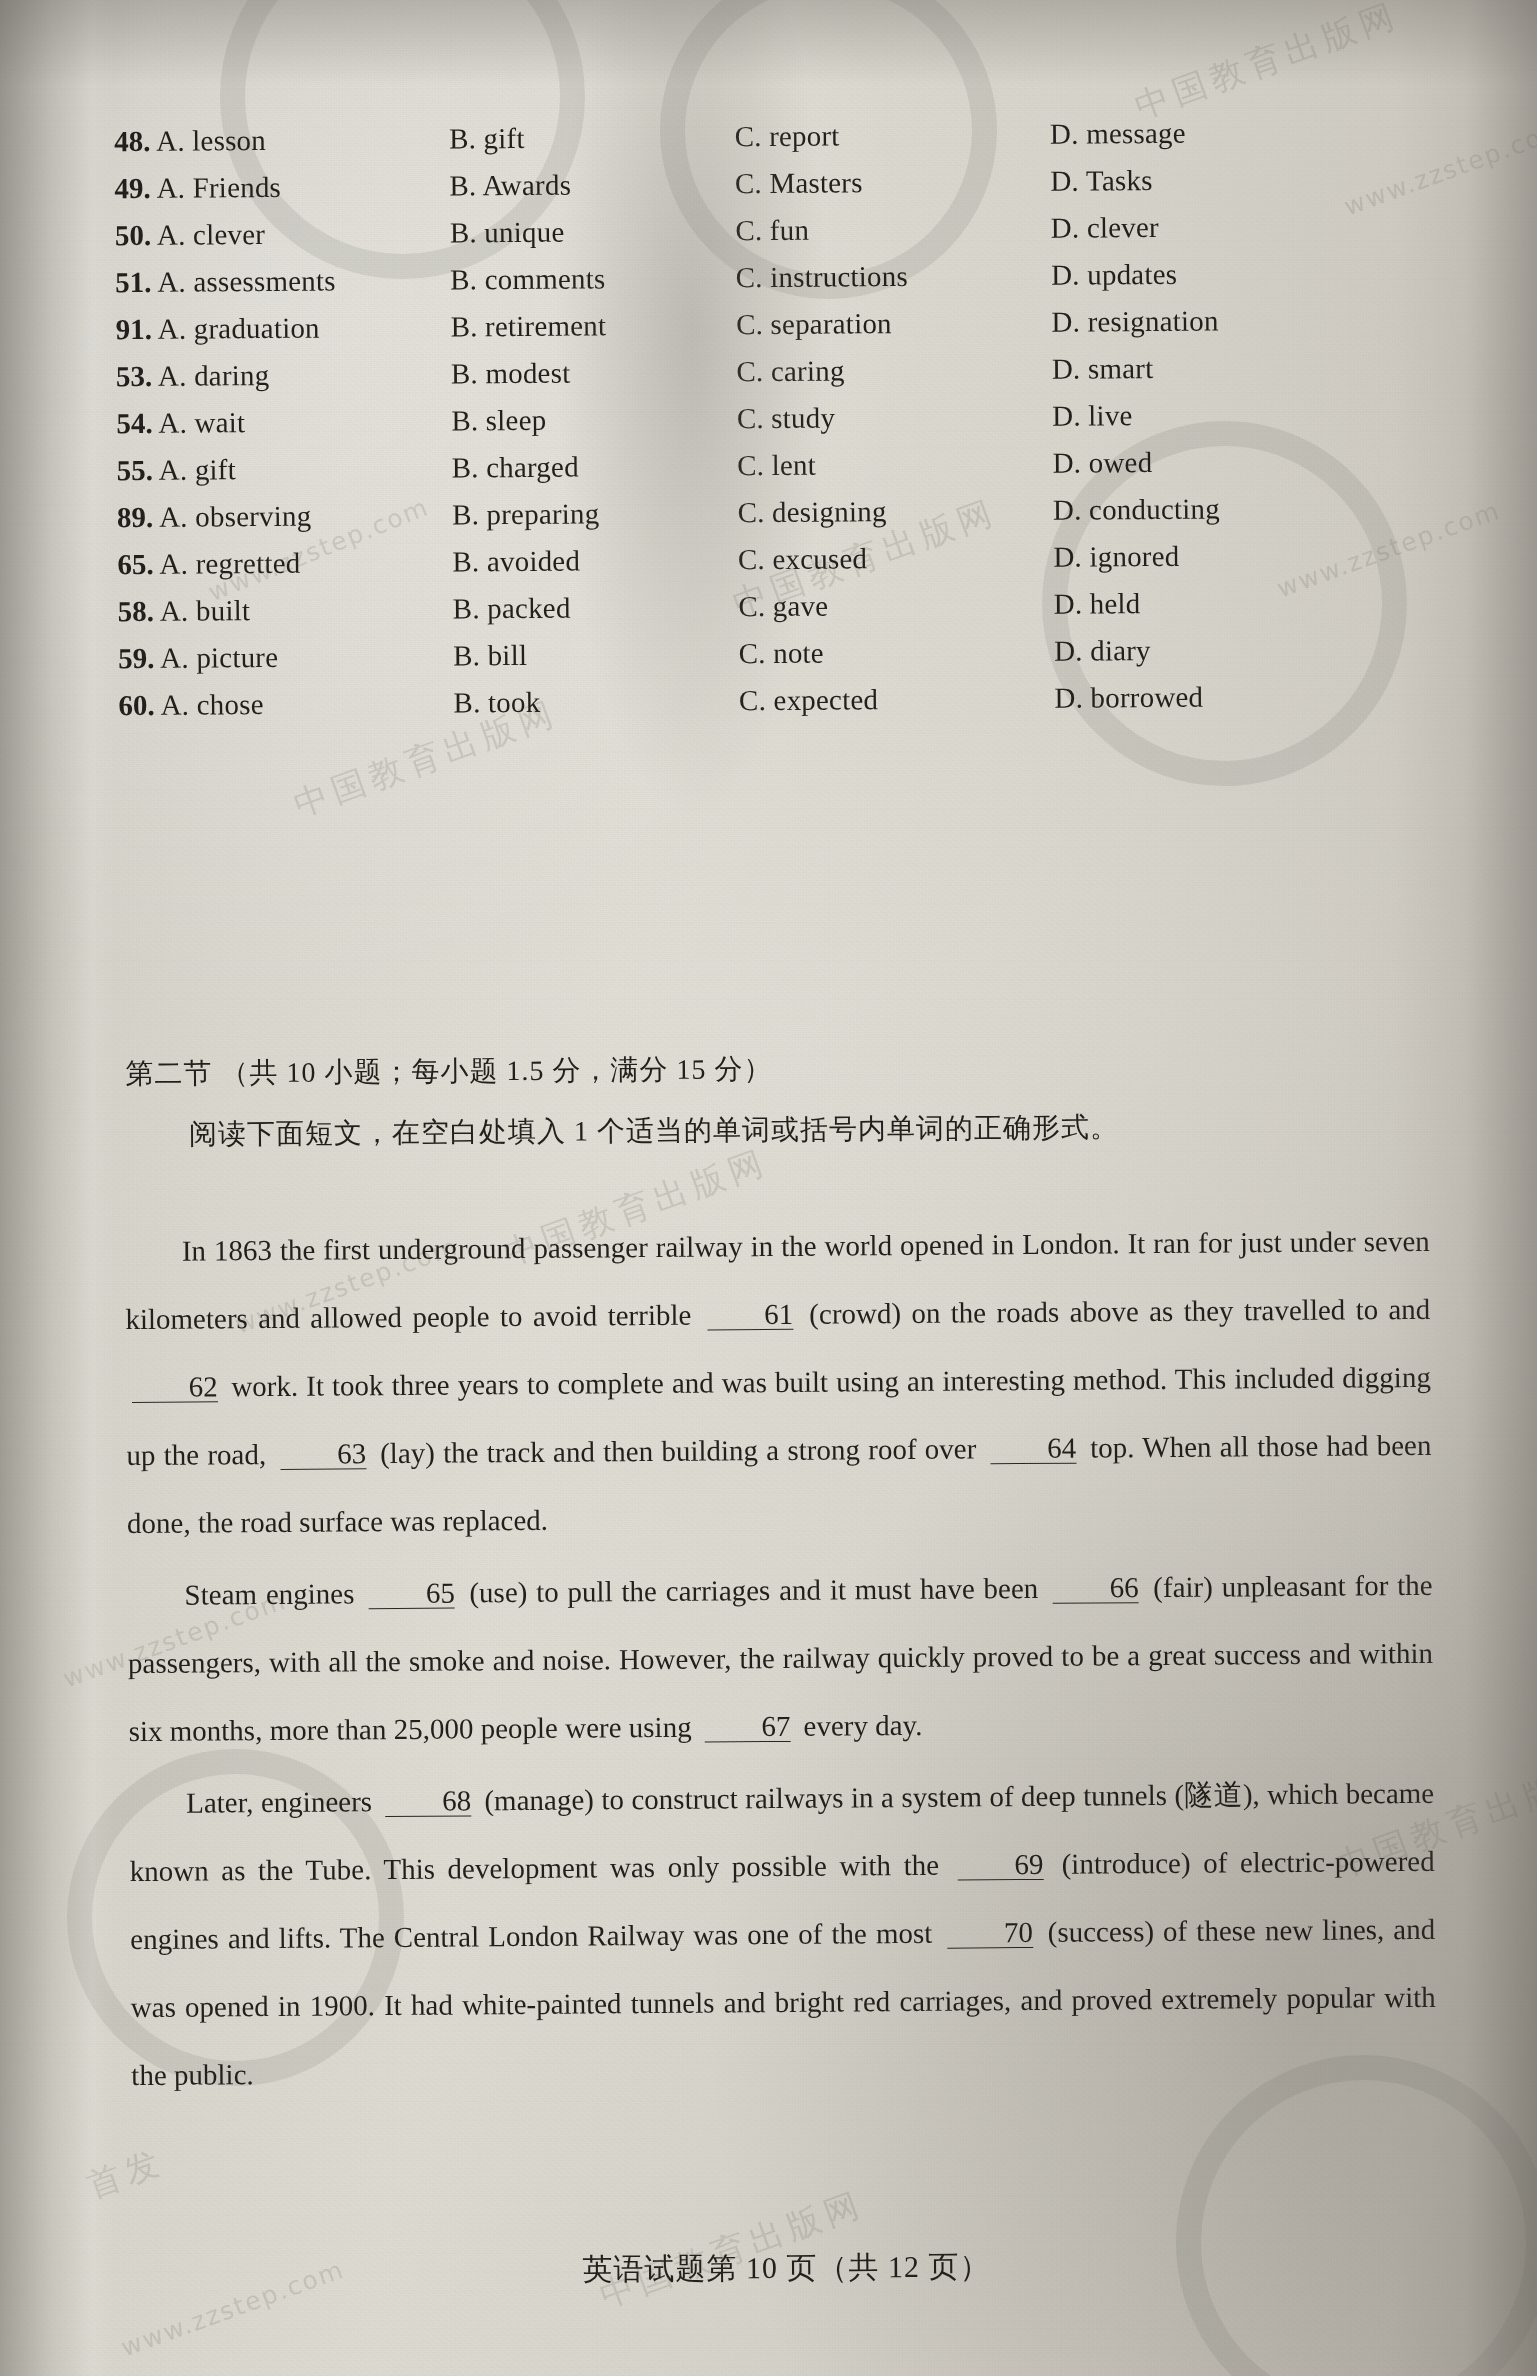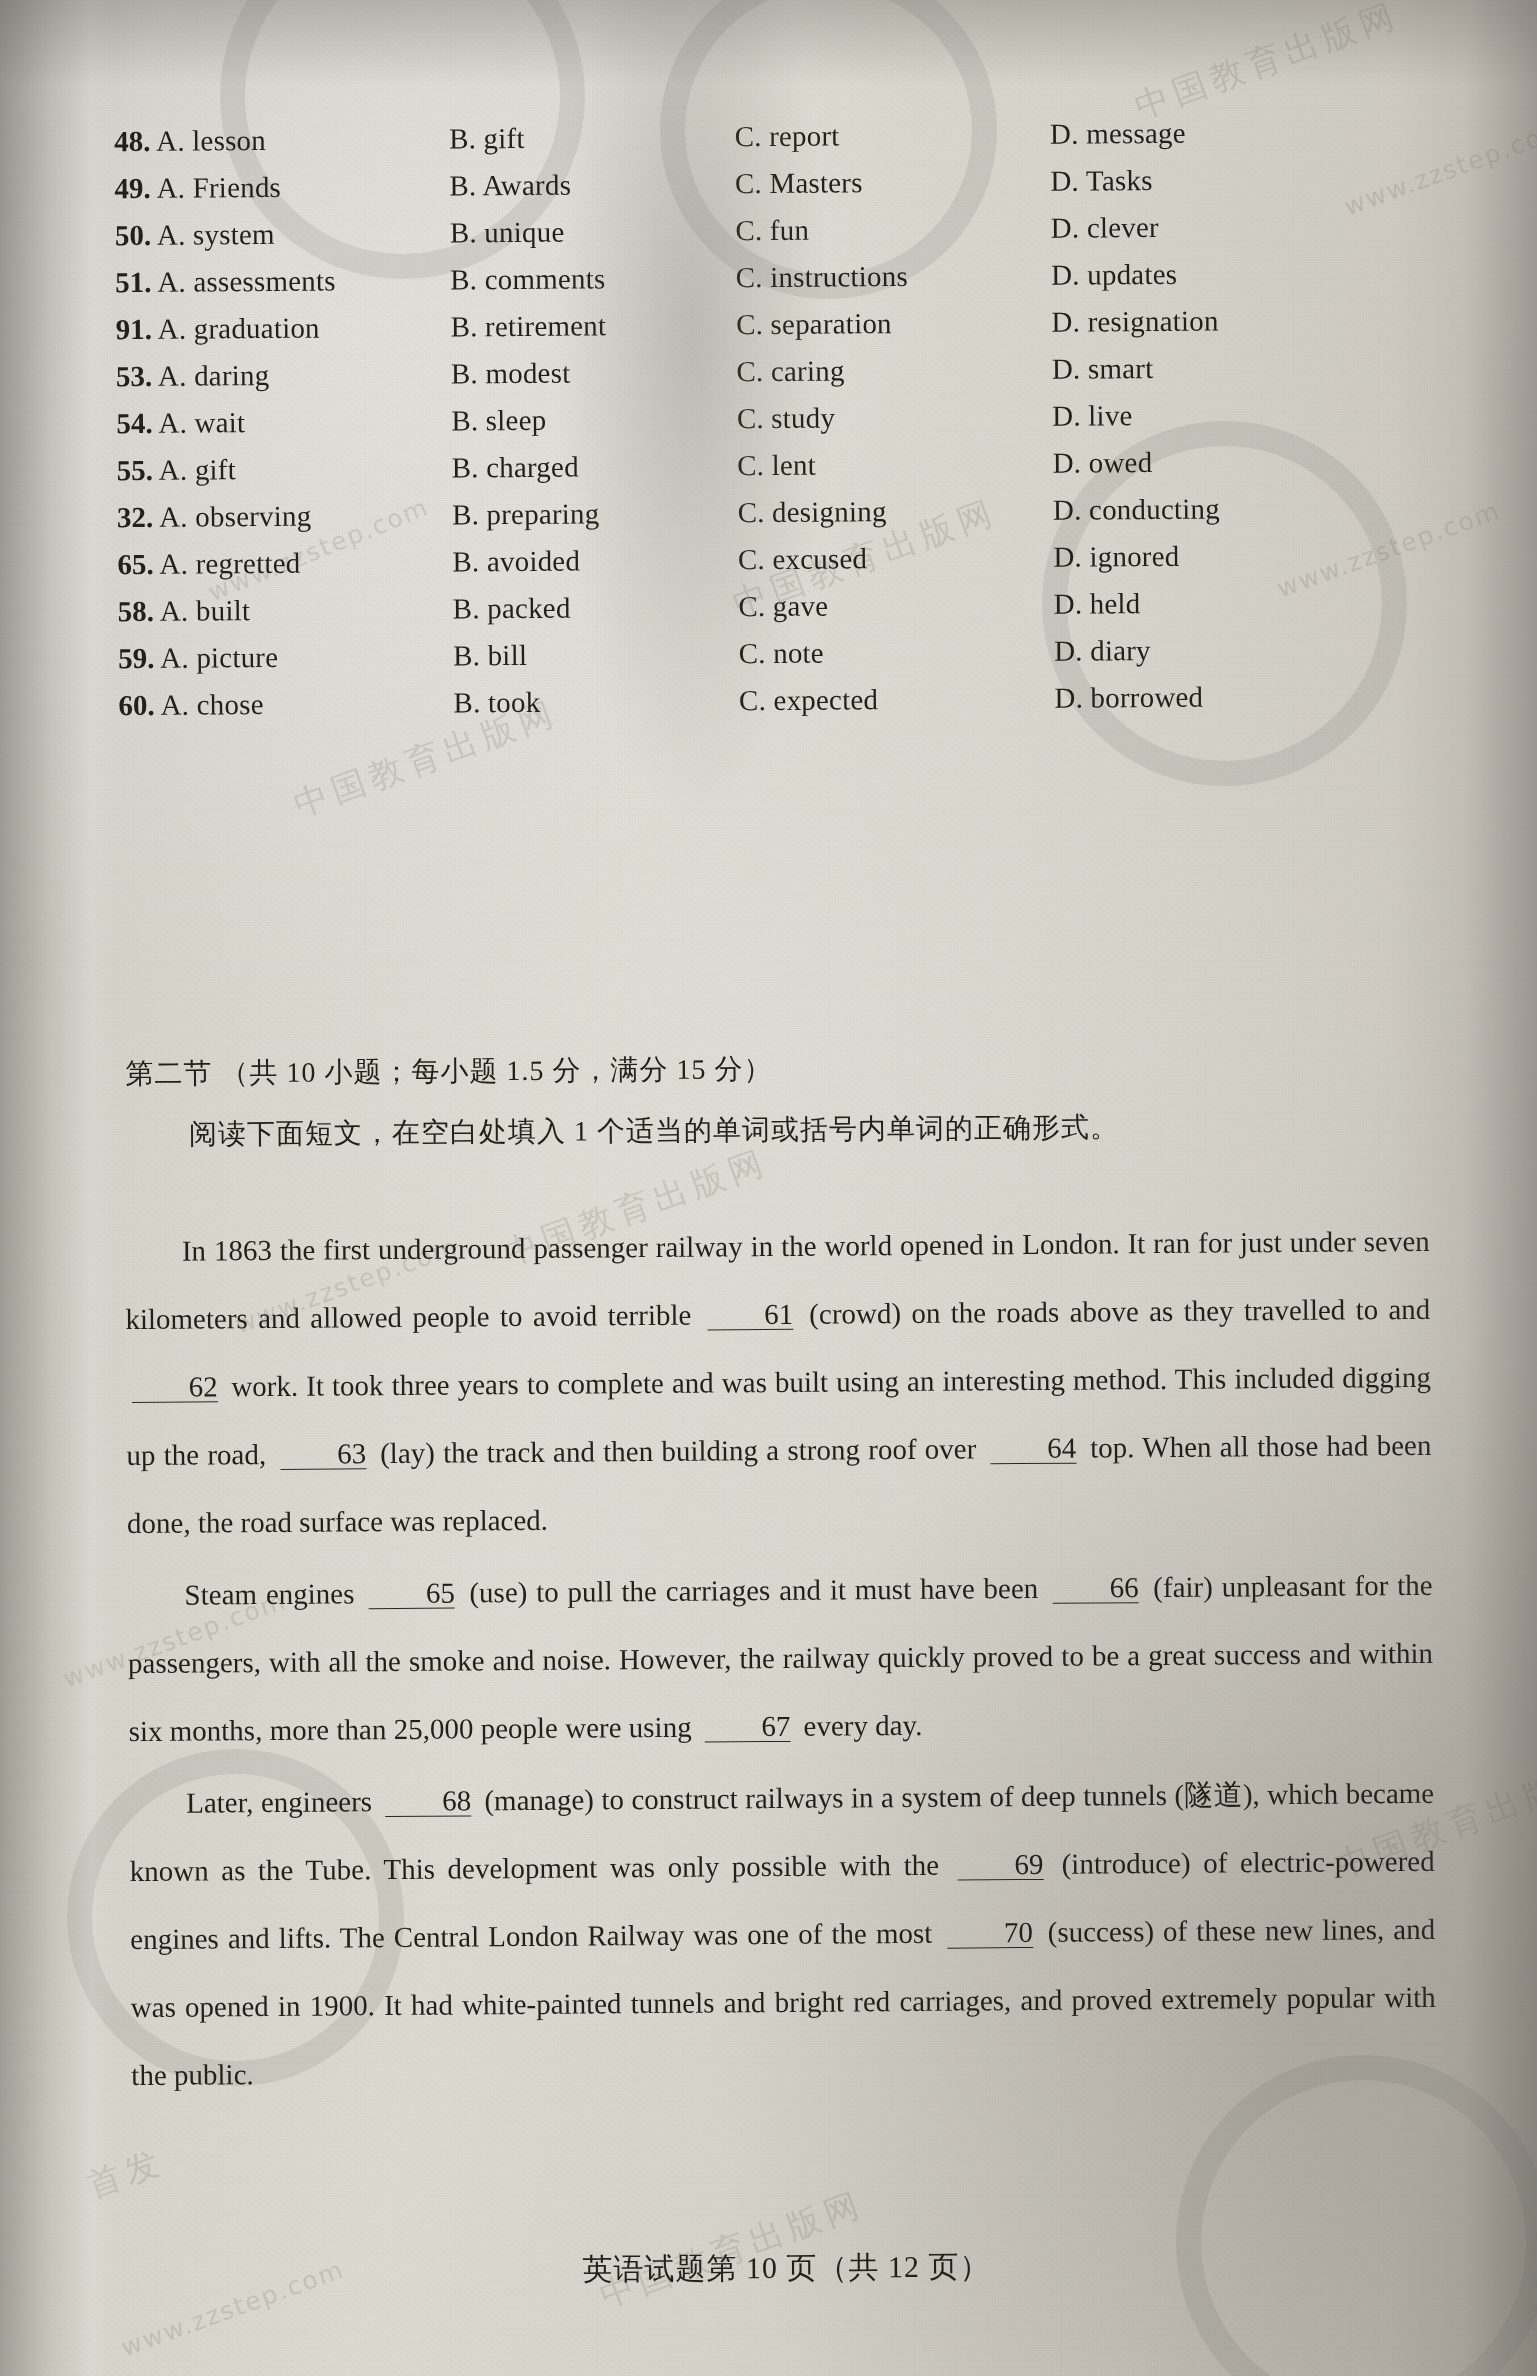--- a/index.html
+++ b/index.html
@@ -183,21 +183,21 @@
           <td class="col-c">C. report</td>
           <td class="col-d">D. message</td>
         </tr>
         <tr>
           <td class="col-a"><span class="qnum">49.</span> <span>A. Friends</span></td>
           <td class="col-b">B. Awards</td>
           <td class="col-c">C. Masters</td>
           <td class="col-d">D. Tasks</td>
         </tr>
         <tr>
-          <td class="col-a"><span class="qnum">50.</span> <span>A. system</span></td>
+          <td class="col-a"><span class="qnum">50.</span> <span>A. clever</span></td>
           <td class="col-b">B. unique</td>
           <td class="col-c">C. fun</td>
           <td class="col-d">D. clever</td>
         </tr>
         <tr>
           <td class="col-a"><span class="qnum">51.</span> <span>A. assessments</span></td>
           <td class="col-b">B. comments</td>
           <td class="col-c">C. instructions</td>
           <td class="col-d">D. updates</td>
         </tr>
@@ -219,21 +219,21 @@
           <td class="col-c">C. study</td>
           <td class="col-d">D. live</td>
         </tr>
         <tr>
           <td class="col-a"><span class="qnum">55.</span> <span>A. gift</span></td>
           <td class="col-b">B. charged</td>
           <td class="col-c">C. lent</td>
           <td class="col-d">D. owed</td>
         </tr>
         <tr>
-          <td class="col-a"><span class="qnum">32.</span> <span>A. observing</span></td>
+          <td class="col-a"><span class="qnum">89.</span> <span>A. observing</span></td>
           <td class="col-b">B. preparing</td>
           <td class="col-c">C. designing</td>
           <td class="col-d">D. conducting</td>
         </tr>
         <tr>
           <td class="col-a"><span class="qnum">65.</span> <span>A. regretted</span></td>
           <td class="col-b">B. avoided</td>
           <td class="col-c">C. excused</td>
           <td class="col-d">D. ignored</td>
         </tr>

